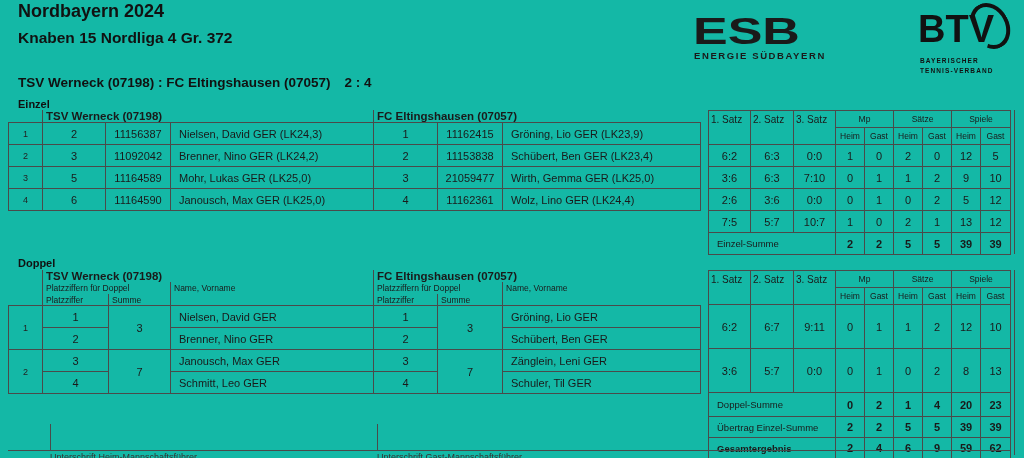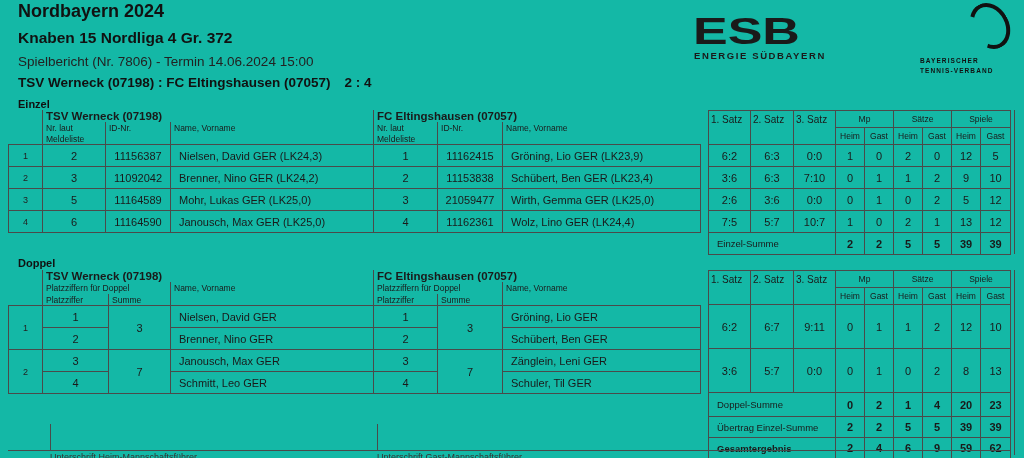--- a/index.html
+++ b/index.html
@@ -43,30 +43,30 @@
   .hline { position:absolute; height:1px; background:#4a4a4a; }
   .sig { position:absolute; font-size:9px; color:#333; white-space:nowrap; }
 </style>
 </head>
 <body>
 
 <div class="page">
 
   <div class="abs title">Nordbayern 2024</div>
   <div class="abs subtitle">Knaben 15 Nordliga 4 Gr. 372</div>
-  <div class="abs report">Spielbericht (Nr. 7806) - Termin 14.06.2024 15:00</div>
   <div class="abs matchline">
     <span>TSV Werneck (07198) : FC Eltingshausen (07057)</span><span class="score">2 : 4</span>
   </div>
 
   <div class="esb">
     <div class="esb-text">ESB</div>
     <div class="esb-sub">ENERGIE SÜDBAYERN</div>
   </div>
   <div class="btv">
+    <div class="btv-text">BTV</div>
     <div class="btv-ring"></div>
     <div class="btv-sub">
       <span>BAYERISCHER</span><br>
       <span>TENNIS-VERBAND</span>
     </div>
   </div>
 
   <div class="abs seclabel" style="left:18px; top:98px;">Einzel</div>
 
   <table class="t" style="left:8px; top:110px; width:692px;">
@@ -79,29 +79,20 @@
         <col style="width:65px">
         <col style="width:198px">
       </colgroup>
     <tbody>
         <tr style="height:12px;">
       <td></td>
       <td colspan="3" class="teamname bl">TSV Werneck (07198)</td>
       <td colspan="3" class="teamname bl">FC Eltingshausen (07057)</td>
     </tr>
     <tr style="height:22px;">
-      <td></td>
-      <td class="colhead bl"><span>Nr. laut</span><br><span>Meldeliste</span></td>
-      <td class="colhead bl">ID-Nr.</td>
-      <td class="colhead bl">Name, Vorname</td>
-      <td class="colhead bl"><span>Nr. laut</span><br><span>Meldeliste</span></td>
-      <td class="colhead bl">ID-Nr.</td>
-      <td class="colhead bl">Name, Vorname</td>
-    </tr>
-    <tr style="height:22px;">
       <td class="b idxcell">1</td>
       <td class="b c">2</td>
       <td class="b c">11156387</td>
       <td class="b name">Nielsen, David GER (LK24,3)</td>
       <td class="b c">1</td>
       <td class="b c">11162415</td>
       <td class="b name">Gröning, Lio GER (LK23,9)</td>
     </tr>
     <tr style="height:22px;">
       <td class="b idxcell">2</td>

